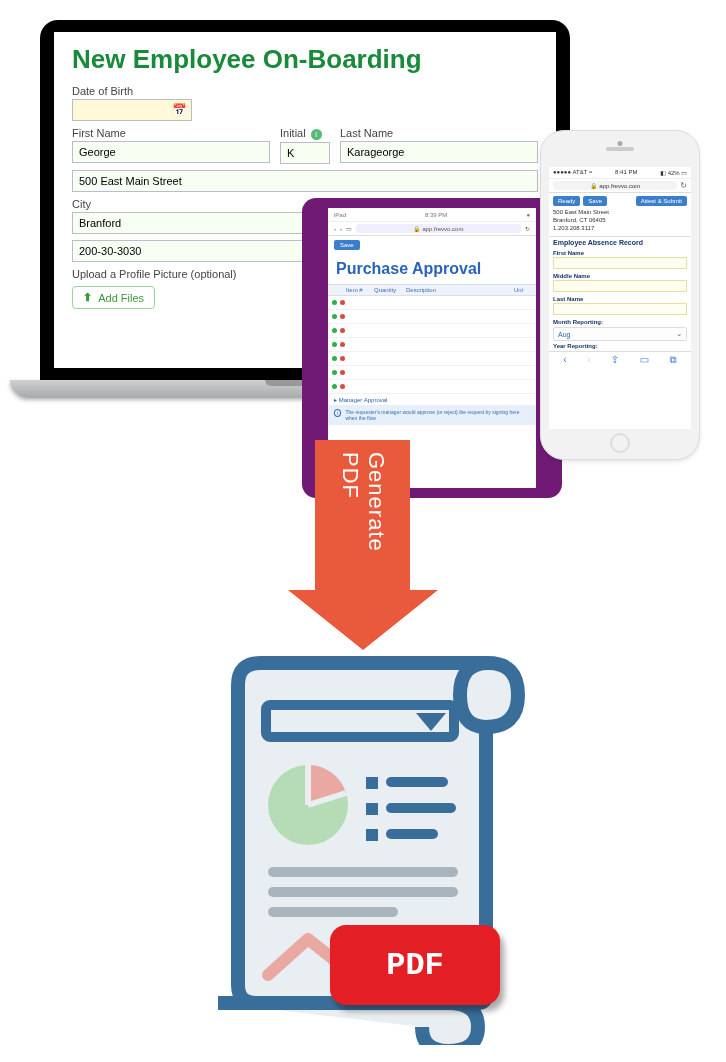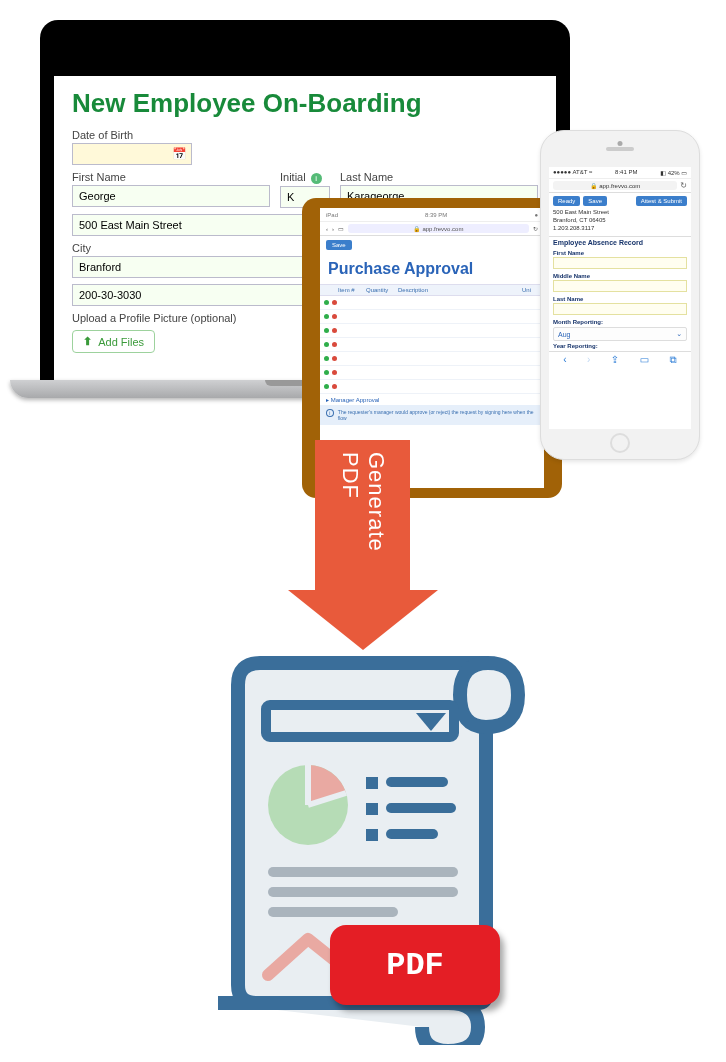--- a/index.html
+++ b/index.html
@@ -1,38 +1,38 @@
 <!DOCTYPE html>
 <html><head>
 <meta charset="utf-8">
 <style>
   * { box-sizing: border-box; margin: 0; padding: 0; }
   body { font-family: -apple-system, Helvetica, Arial, sans-serif; background: transparent; width: 726px; height: 1062px; position: relative; }
 
   
   .laptop { position: absolute; top: 20px; left: 40px; width: 530px; z-index: 1; }
   .laptop-screen { width: 100%; height: 360px; background: #000; border-radius: 18px 18px 0 0; padding: 12px 14px; }
-  .laptop-inner { background: #fff; width: 100%; height: 100%; padding: 12px 18px; overflow: hidden; margin-top: 44px; }
+  .laptop-inner { background: #fff; width: 100%; height: 100%; padding: 12px 18px; overflow: hidden; }
   .laptop-base { height: 18px; background: linear-gradient(#cfd0d2,#a8a9ab); border-radius: 0 0 30px 30px; margin: 0 -30px; box-shadow: 0 2px 4px rgba(0,0,0,.3); position: relative; }
   .laptop-notch { position: absolute; left: 50%; top:0; transform: translateX(-50%); width: 80px; height: 6px; background: #999; border-radius: 0 0 6px 6px; }
 
   .onb-title { font-size: 26px; font-weight: 800; color: #188a3a; margin-bottom: 10px; }
   .fld-row { display: flex; gap: 10px; }
   .fld { flex: 1; margin-bottom: 6px; }
   .fld label { font-size: 11px; color: #444; display:block; margin-bottom: 2px; }
   .fld .input { border: 1px solid #bbc; background: #f7fff2; font-size: 11px; padding: 4px 6px; height: 22px; }
   .fld .input.yellow { background: #fff9d9; }
   .dob .input { width: 120px; position: relative; }
   .dob .cal { position: absolute; right: 4px; top: 3px; color: #4a8; font-size: 12px; }
   .info { display:inline-block; width:11px; height:11px; border-radius:50%; background:#5b7; color:#fff; font-size:8px; text-align:center; line-height:11px; margin-left:2px;}
   .addfiles { display:inline-flex; align-items:center; gap:6px; border:1px solid #9dd29d; color:#3a9a3a; border-radius:4px; padding:4px 10px; font-size:11px; margin-top:4px;}
   .addfiles .upicon { font-weight:bold; }
 
   
-  .tablet { position: absolute; top: 198px; left: 302px; width: 260px; height: 300px; background:#a16207; border-radius:14px; padding:10px 18px; z-index:2; }
+  .tablet { position: absolute; top: 198px; left: 302px; width: 260px; height: 300px; background:#701a75; border-radius:14px; padding:10px 26px; z-index:2; }
   .tab-screen { background:#fff; width:100%; height:100%; overflow:hidden; position:relative; }
   .tab-top { height:14px; display:flex; align-items:center; justify-content:space-between; font-size:6px; color:#777; padding:2px 6px; border-bottom:1px solid #eee;}
   .tab-url { height:14px; display:flex; align-items:center; gap:4px; padding:2px 6px; border-bottom:1px solid #ddd; font-size:6px; color:#555;}
   .tab-url .bar { background:#eef; flex:1; border-radius:3px; padding:1px 4px; text-align:center;}
   .tab-btns { display:flex; gap:4px; padding:4px 6px;}
   .tab-btn { background:#3b7ecb; color:#fff; font-size:6px; padding:2px 6px; border-radius:2px;}
   .pa-title { font-size:16px; font-weight:800; color:#2a64b8; padding:6px 8px;}
   .pa-head { display:flex; font-size:6px; color:#3a6fb0; background:#eef3fb; padding:2px 4px; border-top:1px solid #dde; border-bottom:1px solid #dde;}
   .pa-head span:nth-child(1){flex:0 0 14px;} .pa-head span:nth-child(2){flex:0 0 28px;} .pa-head span:nth-child(3){flex:0 0 32px;} .pa-head span:nth-child(4){flex:1;} .pa-head span:nth-child(5){flex:0 0 18px;}
   .pa-row { height:14px; border-bottom:1px solid #eef2f8; display:flex; align-items:center; padding:0 4px; gap:3px;}

